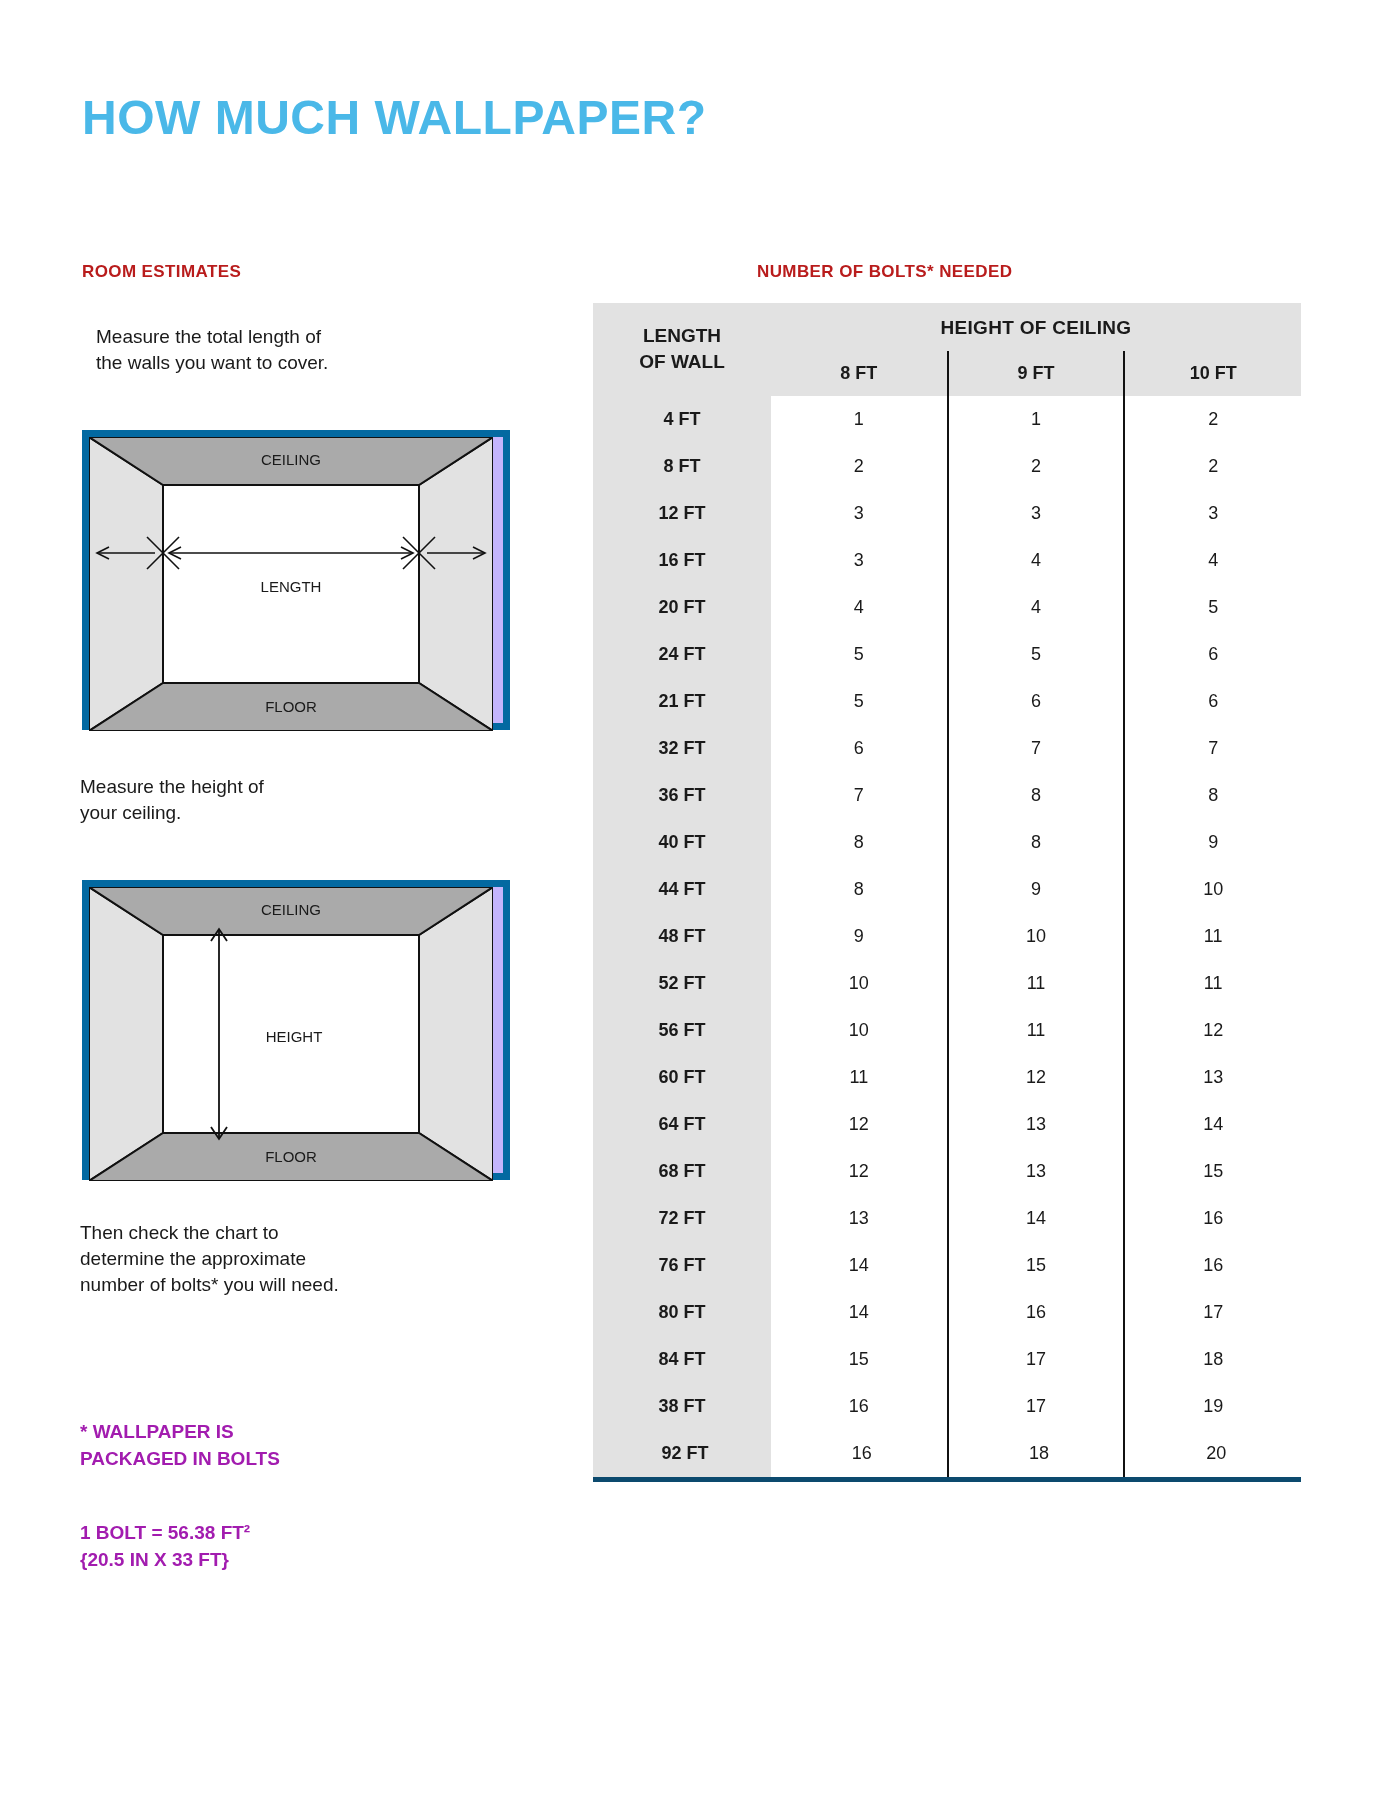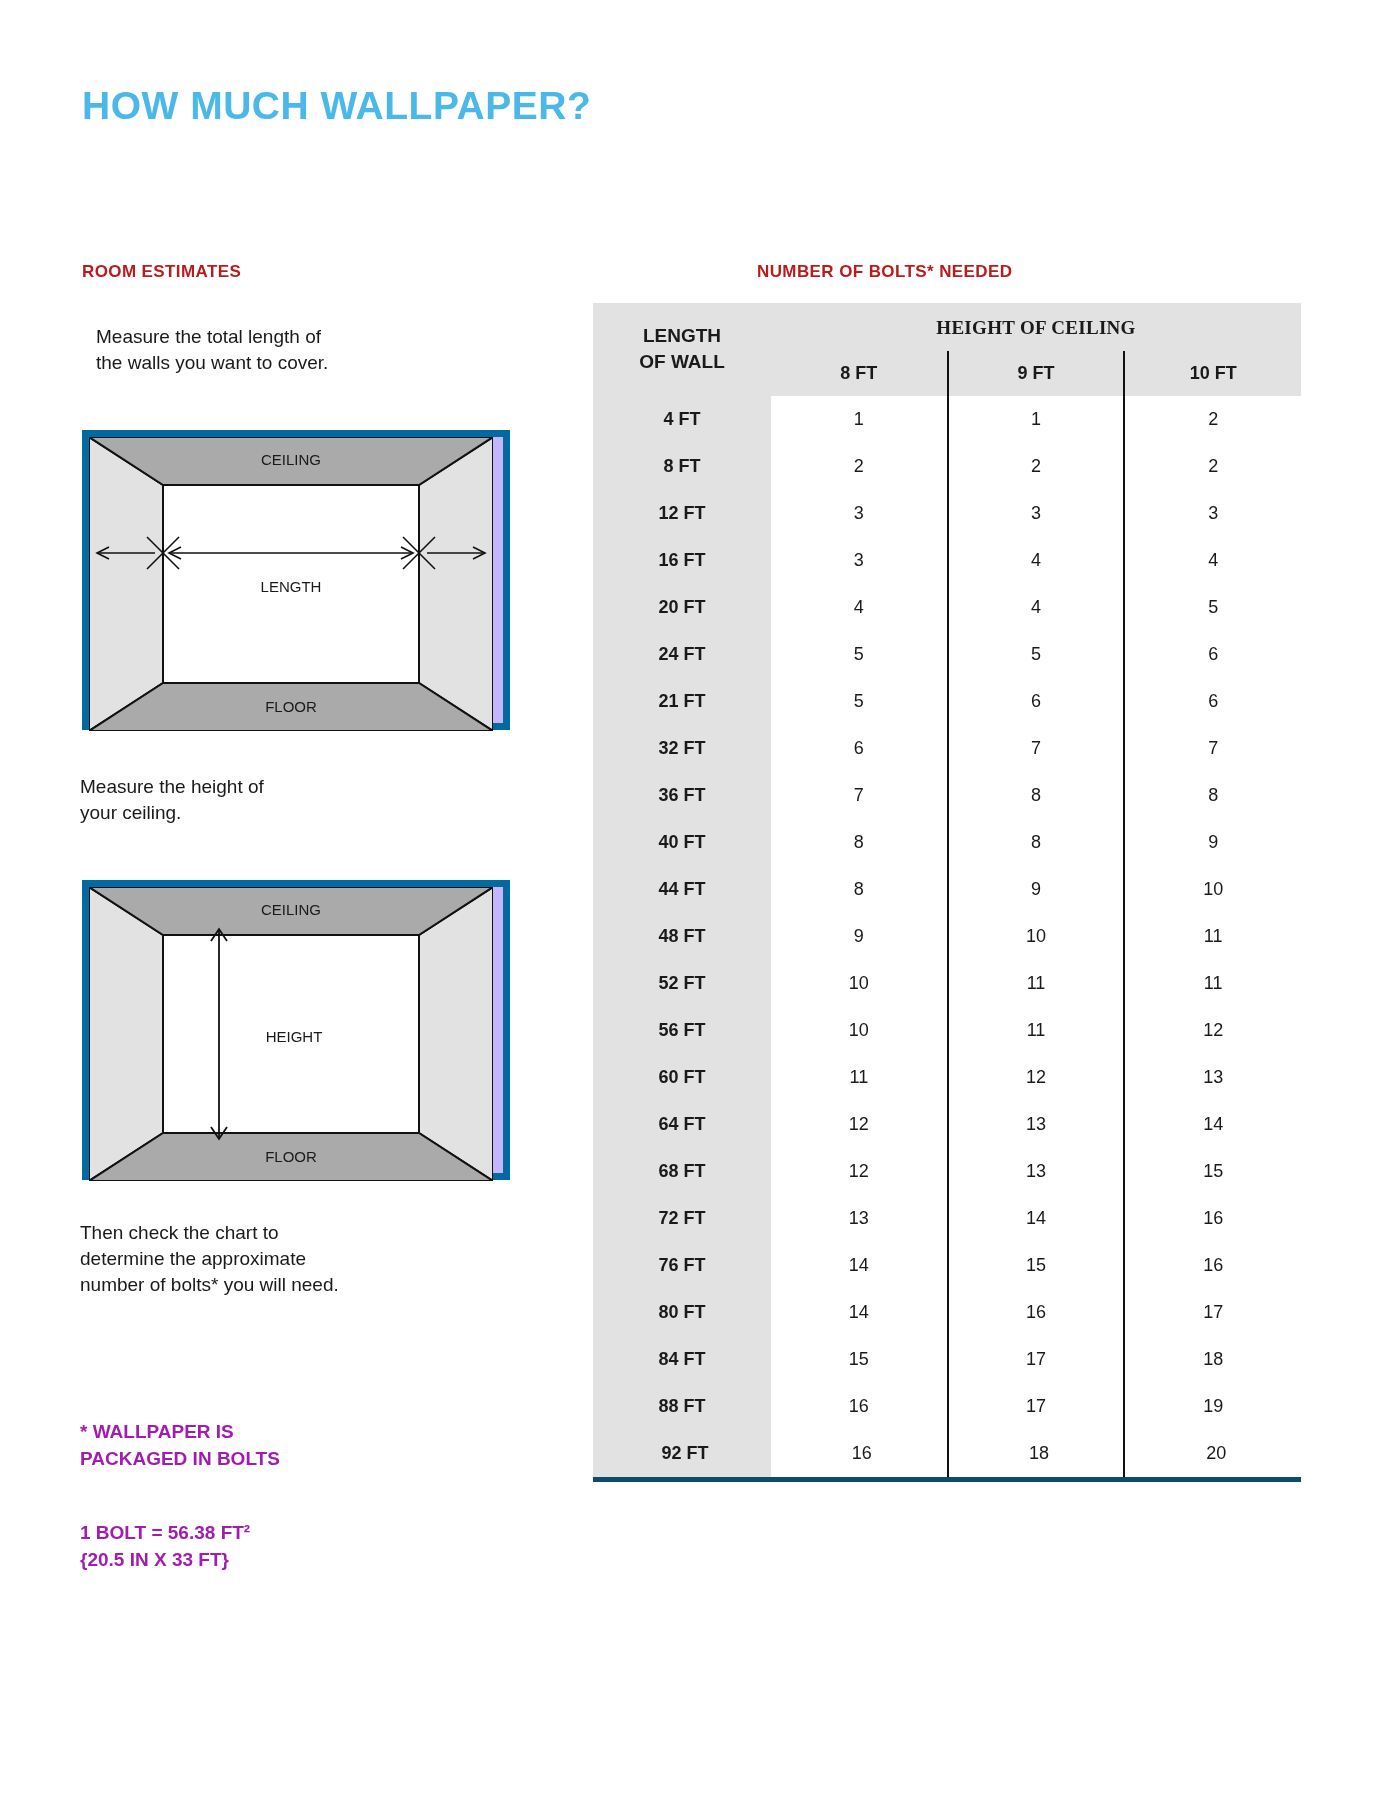--- a/index.html
+++ b/index.html
@@ -18,21 +18,21 @@
   .page {
     position: absolute;
     inset: 0;
   }
 
   
   .title {
     position: absolute;
     left: 82px;
     top: 58px;
-    font-size: 39px;
+    font-size: 48px;
     font-weight: bold;
     color: #4ab8e8;
     letter-spacing: 0.5px;
   }
 
   
   .section-heading {
     position: absolute;
     font-size: 17px;
     font-weight: bold;
@@ -108,21 +108,20 @@
   }
   th.ceiling-title {
     background: #e2e2e2;
     font-size: 19px;
     font-weight: bold;
     text-align: center;
     border-top: 5px solid #111;
     border-bottom: 2px solid #111;
     padding: 14px 0 12px 0;
     letter-spacing: 0.3px;
-    font-family: Liberation Serif, serif;
   }
   th.ceiling-sub {
     background: #e2e2e2;
     font-size: 18px;
     font-weight: bold;
     text-align: center;
     padding: 12px 0 12px 0;
     border-bottom: 5px solid #111;
   }
   th.ceiling-sub.div { border-left: 2px solid #111; }
@@ -368,21 +367,21 @@
             <td class="val div">16</td>
             <td class="val div">17</td>
           </tr>
           <tr>
             <td class="rowlabel">84 FT</td>
             <td class="val">15</td>
             <td class="val div">17</td>
             <td class="val div">18</td>
           </tr>
           <tr>
-            <td class="rowlabel">88 FT</td>
+            <td class="rowlabel">38 FT</td>
             <td class="val">16</td>
             <td class="val div">17</td>
             <td class="val div">19</td>
           </tr>
           <tr class="last">
             <td class="rowlabel">92 FT</td>
             <td class="val">16</td>
             <td class="val div">18</td>
             <td class="val div">20</td>
           </tr>

